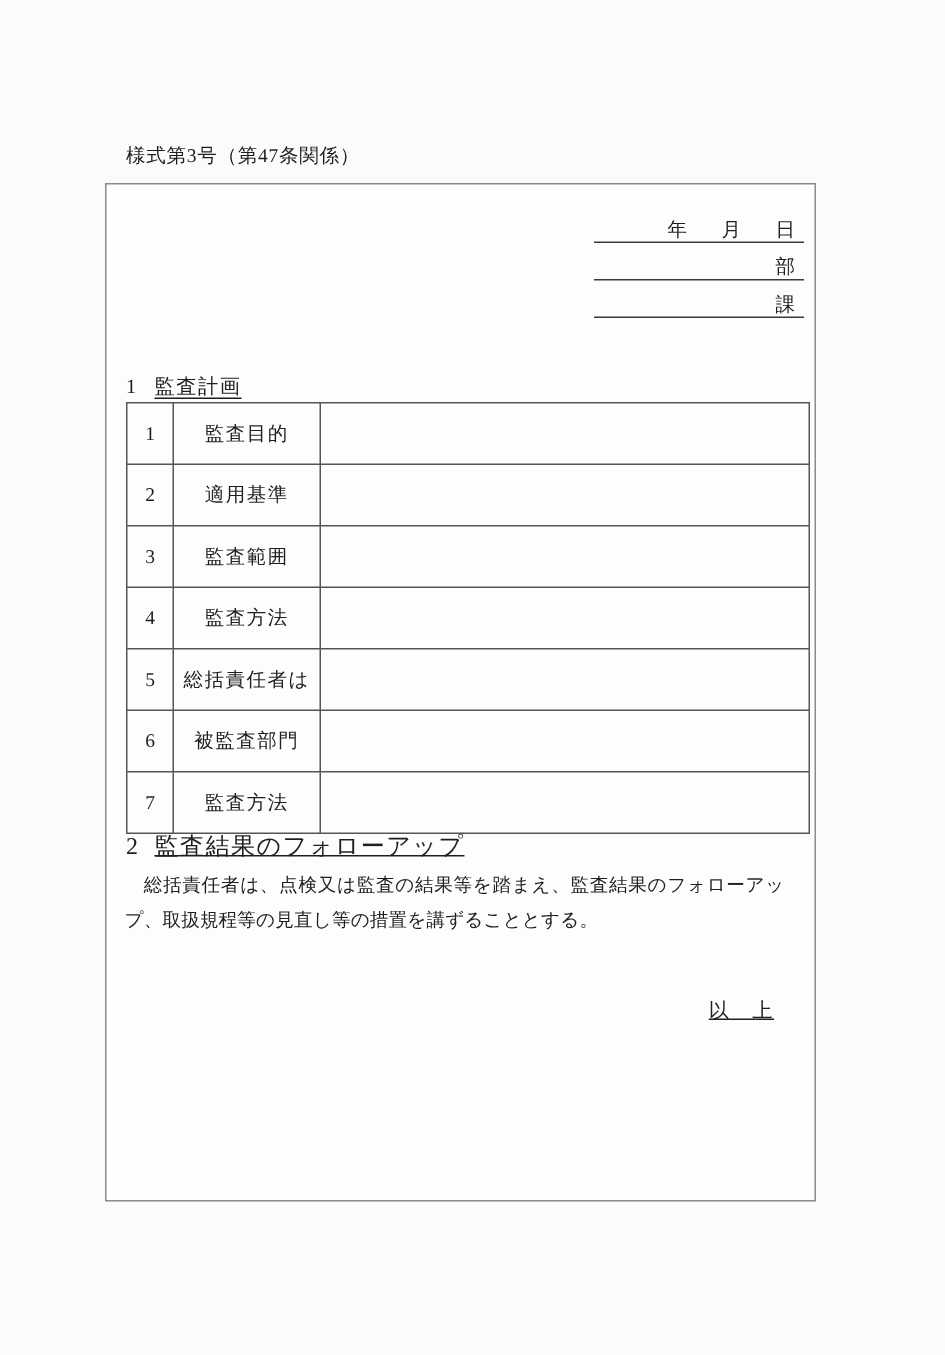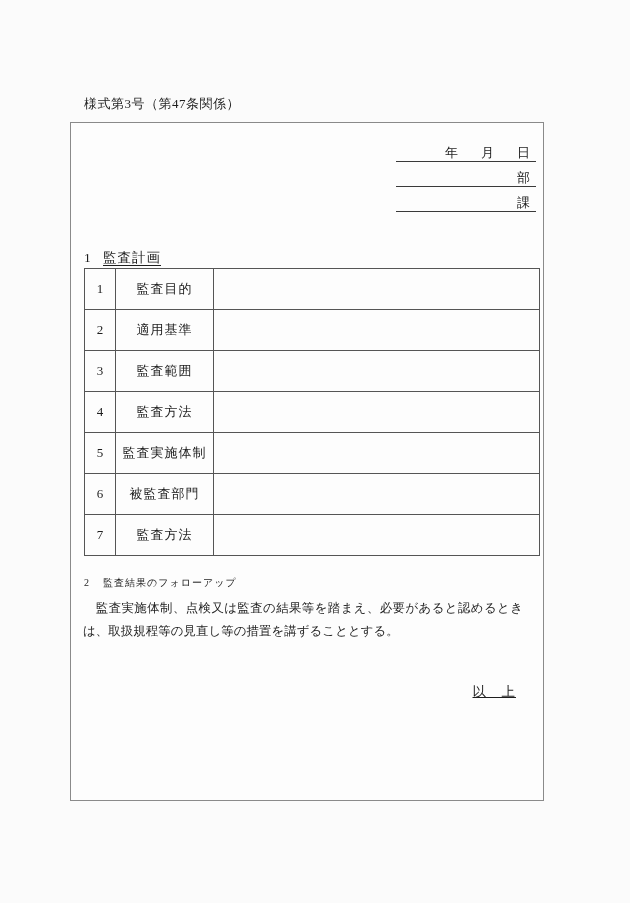--- a/index.html
+++ b/index.html
@@ -74,25 +74,25 @@
   .audit-table td {
     border: 1px solid #555;
     height: 40px;
     font-size: 13px;
     padding: 0;
   }
   .audit-table td.c-no { width: 30px; text-align: center; }
   .audit-table td.c-label { width: 97px; text-align: center; letter-spacing: 1px; }
   .audit-table td.c-value { width: 325px; }
   .section-heading-2 {
-    margin-top: 18px;
     padding-left: 13px;
-    font-size: 10px;
+    font-size: 16px;
     line-height: 17px;
     letter-spacing: 1px;
+    text-decoration: underline;
   }
   .section-heading-2 .sec-no { display: inline-block; width: 19px; letter-spacing: 0; }
   .body-text {
     margin: 6px 0 0 0;
     padding: 0 11px 0 12px;
     width: 440px;
     font-size: 12.4px;
     line-height: 23px;
     letter-spacing: 0.1px;
     text-align: justify;
@@ -151,37 +151,37 @@
         <td class="c-label">監査範囲</td>
         <td class="c-value"></td>
       </tr>
       <tr>
         <td class="c-no">4</td>
         <td class="c-label">監査方法</td>
         <td class="c-value"></td>
       </tr>
       <tr>
         <td class="c-no">5</td>
-        <td class="c-label">監査実施体制</td>
+        <td class="c-label">総括責任者は</td>
         <td class="c-value"></td>
       </tr>
       <tr>
         <td class="c-no">6</td>
         <td class="c-label">被監査部門</td>
         <td class="c-value"></td>
       </tr>
       <tr>
         <td class="c-no">7</td>
         <td class="c-label">監査方法</td>
         <td class="c-value"></td>
       </tr>
     </tbody>
   </table>
 
   <div class="section-heading-2">
     <span class="sec-no">2</span><span>監査結果のフォローアップ</span>
   </div>
 
-  <p class="body-text">　監査実施体制、点検又は監査の結果等を踏まえ、必要があると認めるときは、取扱規程等の見直し等の措置を講ずることとする。</p>
+  <p class="body-text">　総括責任者は、点検又は監査の結果等を踏まえ、監査結果のフォローアップ、取扱規程等の見直し等の措置を講ずることとする。</p>
 
   <div class="closing-text">以　上</div>
 
 </div>
 
 </body></html>

